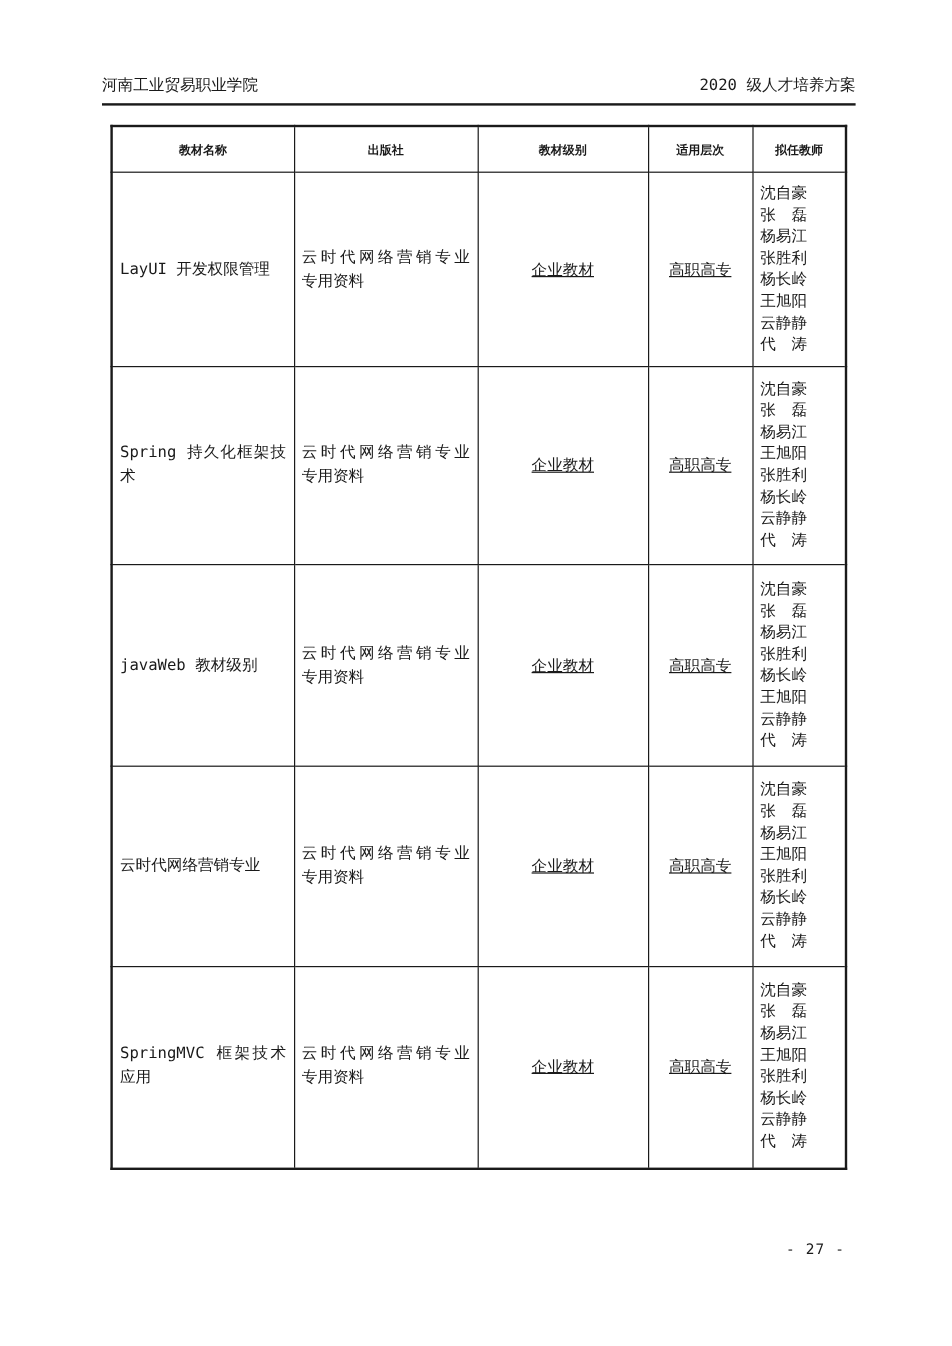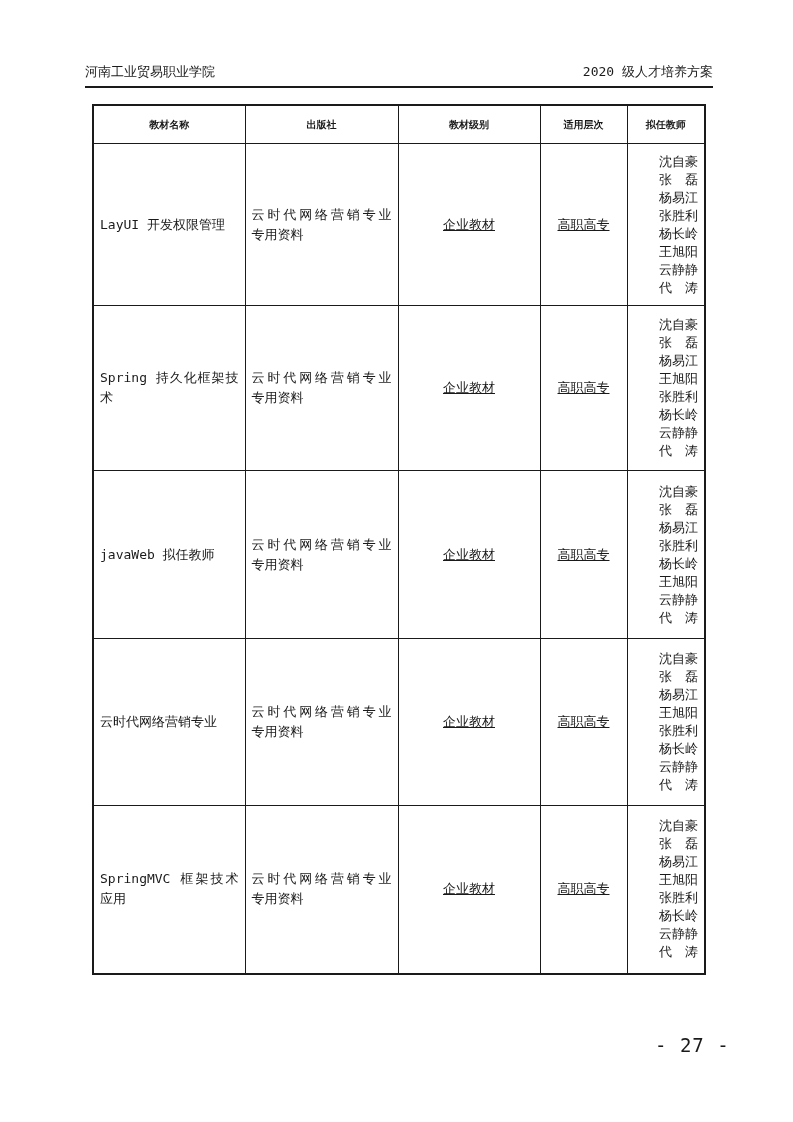--- a/index.html
+++ b/index.html
@@ -34,26 +34,26 @@
   }
   .doc-table th{
     font-weight:bold;font-size:10px;text-align:center;height:33px;
   }
   .name-cell{padding:2px 5px;line-height:20px;}
   .name-left{text-align:justify;}
   .name-center{}
   .pub-cell{padding:2px 8px;line-height:20px;text-align:left;}
   .pub-line-justify{text-align:justify;text-align-last:justify;}
   .center-cell{text-align:center;text-decoration:underline;}
-  .teachers-cell{padding:2px 2px;text-align:right;}
+  .teachers-cell{padding:2px 2px;text-align:left;}
   .teacher{line-height:18px;white-space:nowrap;}
   .footer{
     position:absolute;
     top:1034px;left:655px;
-    font-size:19px;letter-spacing:1px;
+    font-size:12px;letter-spacing:1px;
   }
 </style>
 </head>
 <body>
 
 <div class="page">
 
   <div class="header">
     <span>河南工业贸易职业学院</span>
     <span>2020 级人才培养方案</span>
@@ -109,21 +109,21 @@
             <div class="teacher">张　磊</div>
             <div class="teacher">杨易江</div>
             <div class="teacher">王旭阳</div>
             <div class="teacher">张胜利</div>
             <div class="teacher">杨长岭</div>
             <div class="teacher">云静静</div>
             <div class="teacher">代　涛</div>
           </td>
         </tr>
         <tr style="height: 168px;">
-          <td class="name-cell name-center">javaWeb 拟任教师</td>
+          <td class="name-cell name-center">javaWeb 教材级别</td>
           <td class="pub-cell">
             <div class="pub-line-justify">云时代网络营销专业</div>
             <div>专用资料</div>
           </td>
           <td class="center-cell">企业教材</td>
           <td class="center-cell">高职高专</td>
           <td class="teachers-cell">
             <div class="teacher">沈自豪</div>
             <div class="teacher">张　磊</div>
             <div class="teacher">杨易江</div>

